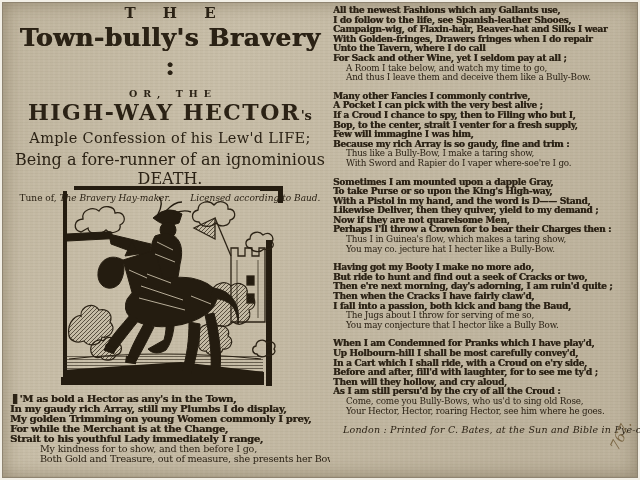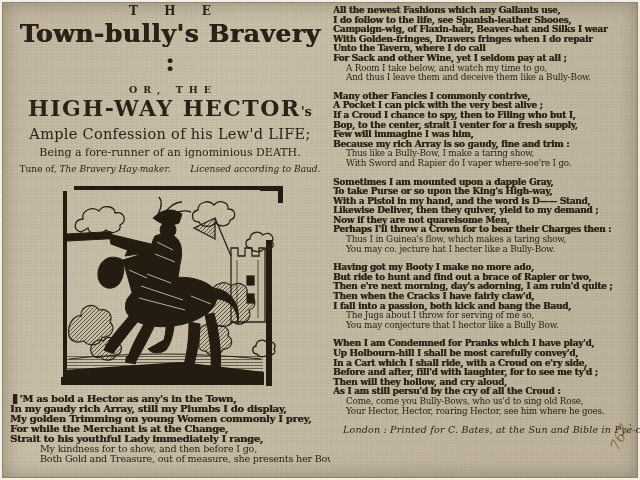--- a/index.html
+++ b/index.html
@@ -5,28 +5,28 @@
   html,body{margin:0;padding:0;width:640px;height:480px;overflow:hidden;
     background:#f2efe6;font-family:"DejaVu Serif","Liberation Serif",serif;}
   .sheet{position:absolute;inset:2px;background:
     linear-gradient(115deg, rgba(120,105,75,.10), rgba(255,255,255,0) 30%, rgba(110,95,70,.12) 85%),
     repeating-linear-gradient(0deg, rgba(90,80,55,.05) 0 1px, rgba(0,0,0,0) 1px 3px),
     repeating-linear-gradient(90deg, rgba(255,255,255,.05) 0 2px, rgba(0,0,0,0) 2px 5px),
     #c7bda7;
     border:1px solid #8f8470;box-shadow:inset 0 0 18px rgba(70,55,30,.38);color:#2b2215;}
   
   .left-col{position:absolute;left:10px;top:1px;width:314px;text-align:center;}
-  .kicker{font-size:12px;font-weight:bold;letter-spacing:11px;padding-left:11px;}
+  .kicker{font-size:15px;font-weight:bold;letter-spacing:11px;padding-left:11px;}
   .main-title{font-size:25px;font-weight:bold;margin-top:1px;letter-spacing:.5px;
     text-shadow:.6px 0 #2b2215;}
   .orthe{font-size:9.5px;font-weight:bold;letter-spacing:6px;padding-left:6px;margin-top:7px;}
   .hector{font-size:22px;font-weight:bold;letter-spacing:1.5px;}
   .hector .small-s{font-size:13px;letter-spacing:0;}
   .ample{font-size:14.5px;margin-top:5px;letter-spacing:.3px;}
-  .being{font-size:11px;margin-top:4px;}
+  .being{font-size:16px;margin-top:4px;}
   .tune{font-size:9px;margin-top:5px;white-space:nowrap;}
   .tune .it{font-style:italic;}
   .tune .gap{display:inline-block;width:14px;}
   
   .woodcut{position:absolute;left:58px;top:181px;width:228px;height:208px;}
   
   .bl{font-weight:bold;letter-spacing:-.3px;white-space:nowrap;overflow:hidden;
     text-shadow:.4px 0 rgba(43,34,21,.8);}
   .rom{font-weight:normal;letter-spacing:-.2px;white-space:nowrap;overflow:hidden;}
   .left-stanza{position:absolute;left:7px;top:391px;width:320px;font-size:10px;line-height:10px;}
@@ -186,21 +186,21 @@
       <div class="bl">With a Pistol in my hand, and the word is D—— Stand,</div>
       <div class="bl">Likewise Deliver, then they quiver, yield to my demand ;</div>
       <div class="bl">Now if they are not quarelsome Men,</div>
       <div class="bl">Perhaps I'll throw a Crown for to bear their Charges then :</div>
       <div class="rom">Thus I in Guinea's flow, which makes a taring show,</div>
       <div class="rom">You may co. jecture hat I hecter like a Bully-Bow.</div>
     </div>
 
     <div class="stanza">
       <div class="bl">Having got my Booty I make no more ado,</div>
-      <div class="bl">But ride to hunt and find out a brace of Rapier or two,</div>
+      <div class="bl">But ride to hunt and find out a seek of Cracks or two,</div>
       <div class="bl">Then e're next morning, day's adorning, I am ruin'd quite ;</div>
       <div class="bl">Then when the Cracks I have fairly claw'd,</div>
       <div class="bl">I fall into a passion, both kick and bang the Baud,</div>
       <div class="rom">The Jugs about I throw for serving of me so,</div>
       <div class="rom">You may conjecture that I hector like a Bully Bow.</div>
     </div>
 
     <div class="stanza">
       <div class="bl">When I am Condemned for Pranks which I have play'd,</div>
       <div class="bl">Up Holbourn-hill I shall be most carefully convey'd,</div>

